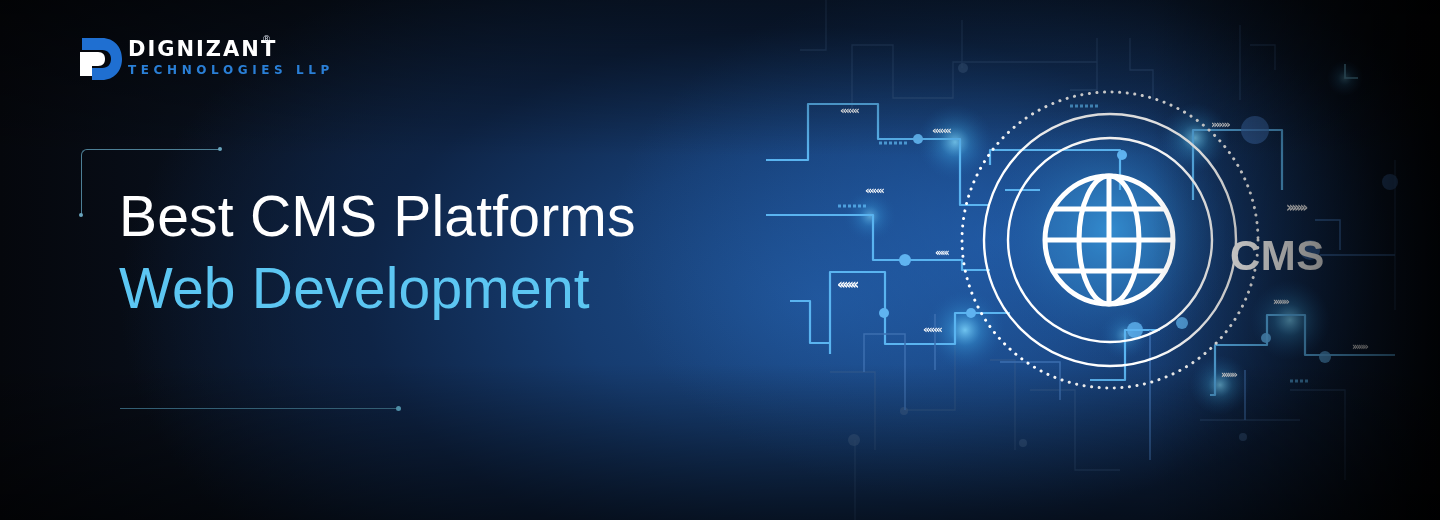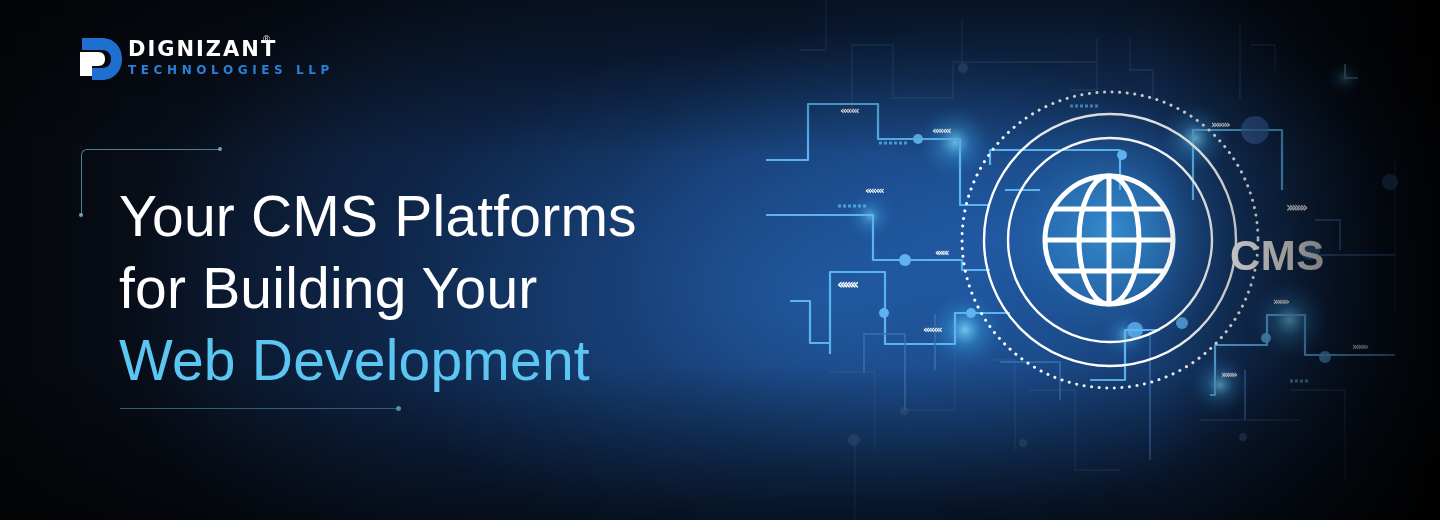--- a/index.html
+++ b/index.html
@@ -206,21 +206,20 @@
     </div>
     <span class="logo-reg">®</span>
   </div>
 
   <div class="deco-top">
     <span class="dot-r"></span>
     <span class="dot-b"></span>
   </div>
 
   <h1 class="headline" style="margin:0;">
-    <span class="line">Your CMS Platforms</span>
-    <span class="line">for Building Your</span>
+    <span class="line">Best CMS Platforms</span>
     <span class="line accent">Web Development</span>
   </h1>
 
   <div class="deco-bottom">
     <span class="dot"></span>
   </div>
 </div>
 
 </body></html>

